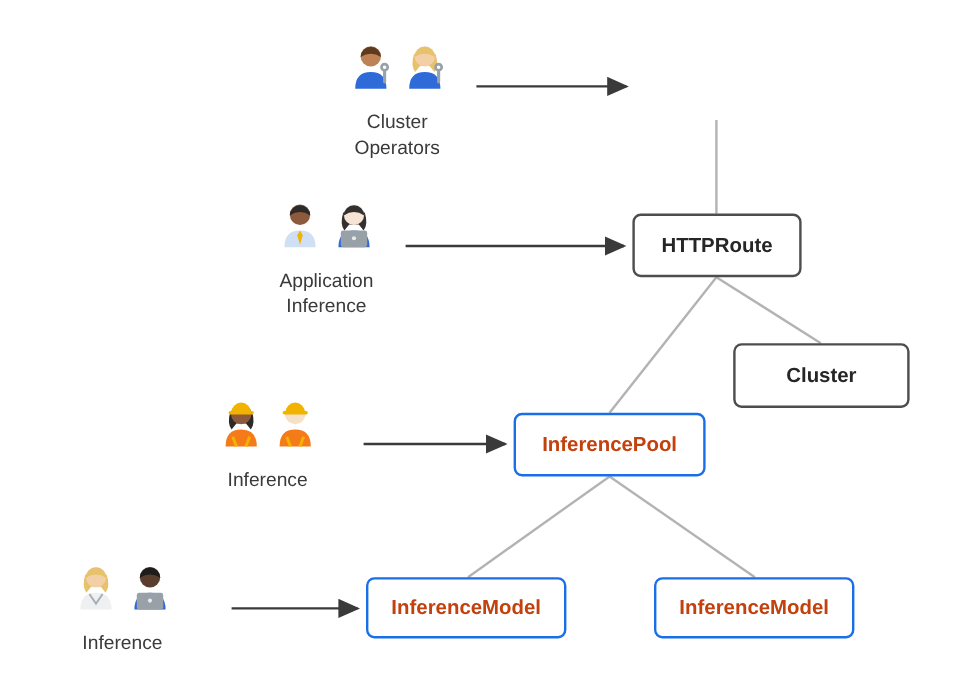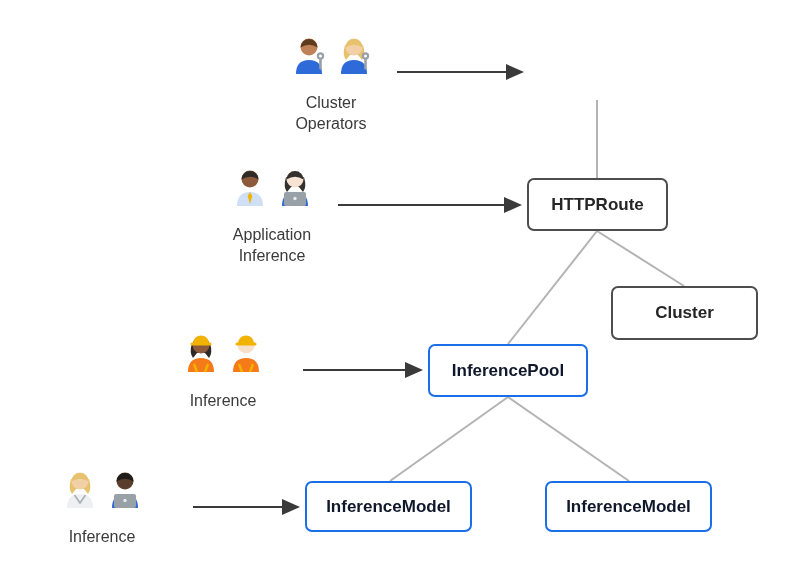--- a/index.html
+++ b/index.html
@@ -6,21 +6,21 @@
   #canvas{
     position:relative;width:800px;height:572px;background:#ffffff;overflow:hidden;
     font-family:"Liberation Sans", sans-serif;
   }
   #wires{position:absolute;left:0;top:0;width:800px;height:572px;}
   .box{
     position:absolute;display:flex;align-items:center;justify-content:center;
     background:#ffffff;border:2px solid #4d4d4d;border-radius:7px;
     font-weight:bold;font-size:17px;color:#262626;box-sizing:border-box;
   }
-  .box.blue{border-color:#1a6fe8;color:#0f172a;}
+  .box.blue{border-color:#1a6fe8;color:#c2410c;}
   .persona{
     position:absolute;width:170px;display:flex;flex-direction:column;align-items:center;
   }
   .persona .icons{display:flex;gap:5px;height:42px;}
   .persona .label{
     margin-top:17px;font-size:16px;line-height:21px;color:#3a3a3a;text-align:center;white-space:nowrap;
   }
   .avatar{display:inline-block;width:40px;height:42px;}
 </style>
 </head>

